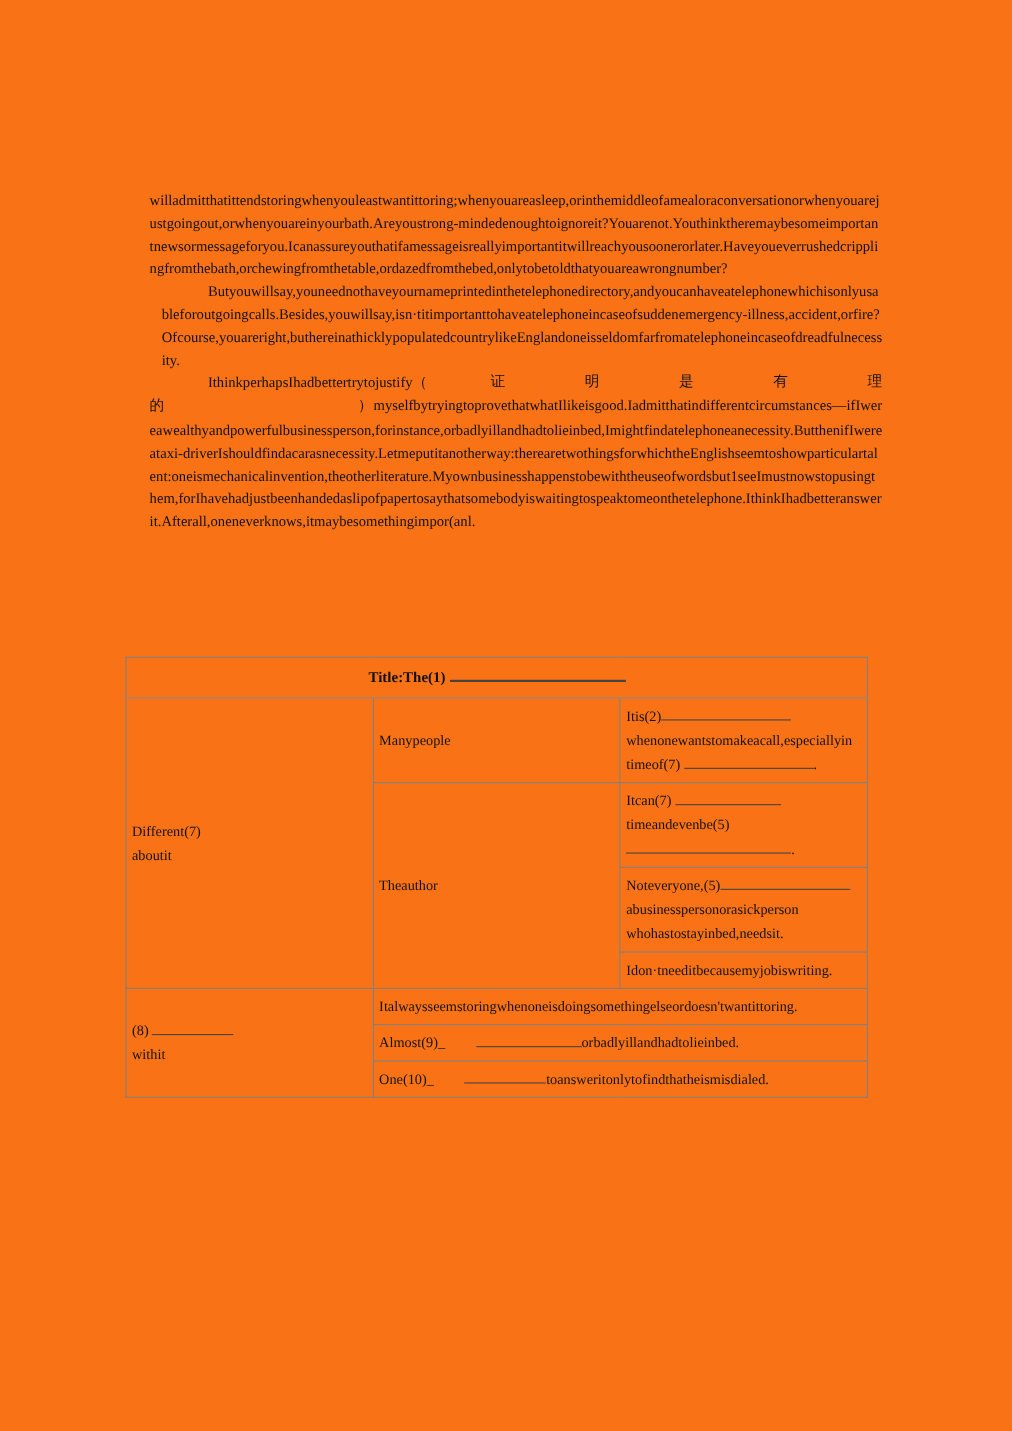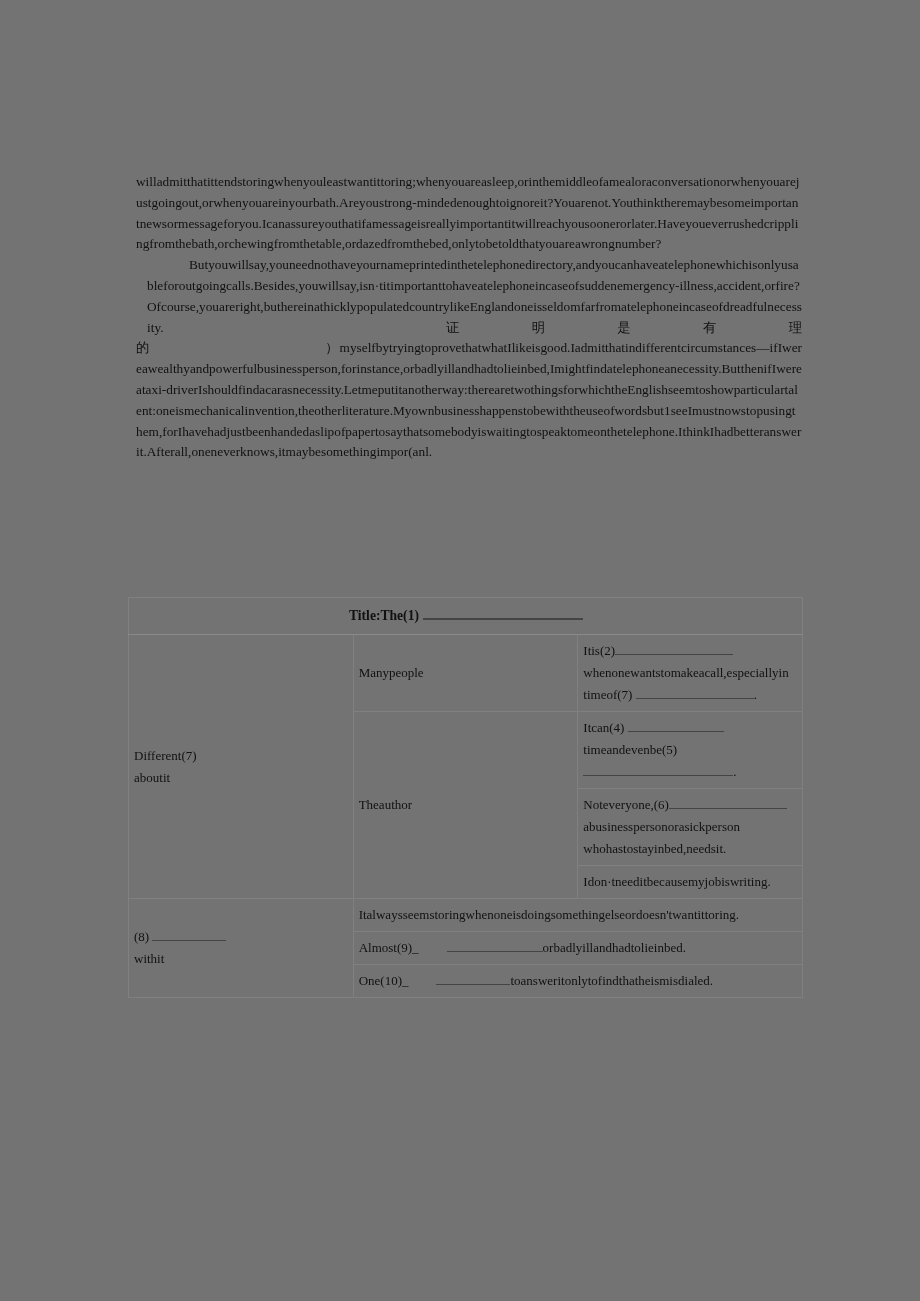--- a/index.html
+++ b/index.html
@@ -15,21 +15,21 @@
     position: relative;
     overflow: hidden;
   }
 
   .page {
     position: absolute;
     left: 0;
     top: 0;
     width: 920px;
     height: 1301px;
-    background: #737373;
+    background: #f97316;
   }
 
   
   .passage {
     position: absolute;
     left: 136px;
     top: 172px;
     width: 666px;
   }
 
@@ -49,21 +49,21 @@
 
   
   .cjk {
     font-family: "DejaVu Sans", "Liberation Sans", sans-serif;
     font-size: 13.3px;
   }
 
   
   .tablewrap {
     position: absolute;
-    left: 128px;
+    left: 114px;
     top: 597px;
     width: 675px;
   }
   table.outline {
     border-collapse: collapse;
     width: 675px;
     table-layout: fixed;
     font-size: 13.0px;
     color: #111;
   }
@@ -104,20 +104,23 @@
 <body>
 
 <div class="page">
 
   <div class="passage">
 
     <p class="para">willadmitthatittendstoringwhenyouleastwantittoring;whenyouareasleep,orinthemiddleofamealoraconversationorwhenyouarejustgoingout,orwhenyouareinyourbath.Areyoustrong-mindedenoughtoignoreit?Youarenot.Youthinktheremaybesomeimportantnewsormessageforyou.Icanassureyouthatifamessageisreallyimportantitwillreachyousoonerorlater.Haveyoueverrushedcripplingfromthebath,orchewingfromthetable,ordazedfromthebed,onlytobetoldthatyouareawrongnumber?</p>
 
     <p class="para indent">Butyouwillsay,youneednothaveyournameprintedinthetelephonedirectory,andyoucanhaveatelephonewhichisonlyusableforoutgoingcalls.Besides,youwillsay,isn·titimportanttohaveatelephoneincaseofsuddenemergency-illness,accident,orfire?Ofcourse,youareright,buthereinathicklypopulatedcountrylikeEnglandoneisseldomfarfromatelephoneincaseofdreadfulnecessity.</p>
 
+    <p class="para indent" style="margin-bottom:0;">
+      <span>IthinkperhapsIhadbettertrytojustify（</span>
+    </p>
 
     <p class="para cjk" style="margin:0; display:flex; justify-content:space-between; width:100%; position:relative; top:-20.8px; padding-left:310px; box-sizing:border-box;">
       <span>证</span>
       <span>明</span>
       <span>是</span>
       <span>有</span>
       <span>理</span>
     </p>
 
     <p class="para" style="margin:0; position:relative; top:-20.8px;">
@@ -154,31 +157,31 @@
           </span>
         </td>
       </tr>
 
       <tr>
         <td class="col2" rowspan="3">
           <span>Theauthor</span>
         </td>
         <td class="col3">
           <span class="cellline">
-            <span>Itcan(4)</span>
+            <span>Itcan(7)</span>
             <span class="blank b-md"></span><span>timeandevenbe(5)</span>
             <span class="blank b-xl"></span><span>.</span>
           </span>
         </td>
       </tr>
 
       <tr>
         <td class="col3">
           <span class="cellline">
-            <span>Noteveryone,(6)</span><span class="blank b-lg"></span><span>abusinesspersonorasickperson</span>
+            <span>Noteveryone,(5)</span><span class="blank b-lg"></span><span>abusinesspersonorasickperson</span>
           </span>
           <span class="cellline">
             <span>whohastostayinbed,needsit.</span>
           </span>
         </td>
       </tr>
 
       <tr>
         <td class="col3">
           <span class="cellline">Idon·tneeditbecausemyjobiswriting.</span>

